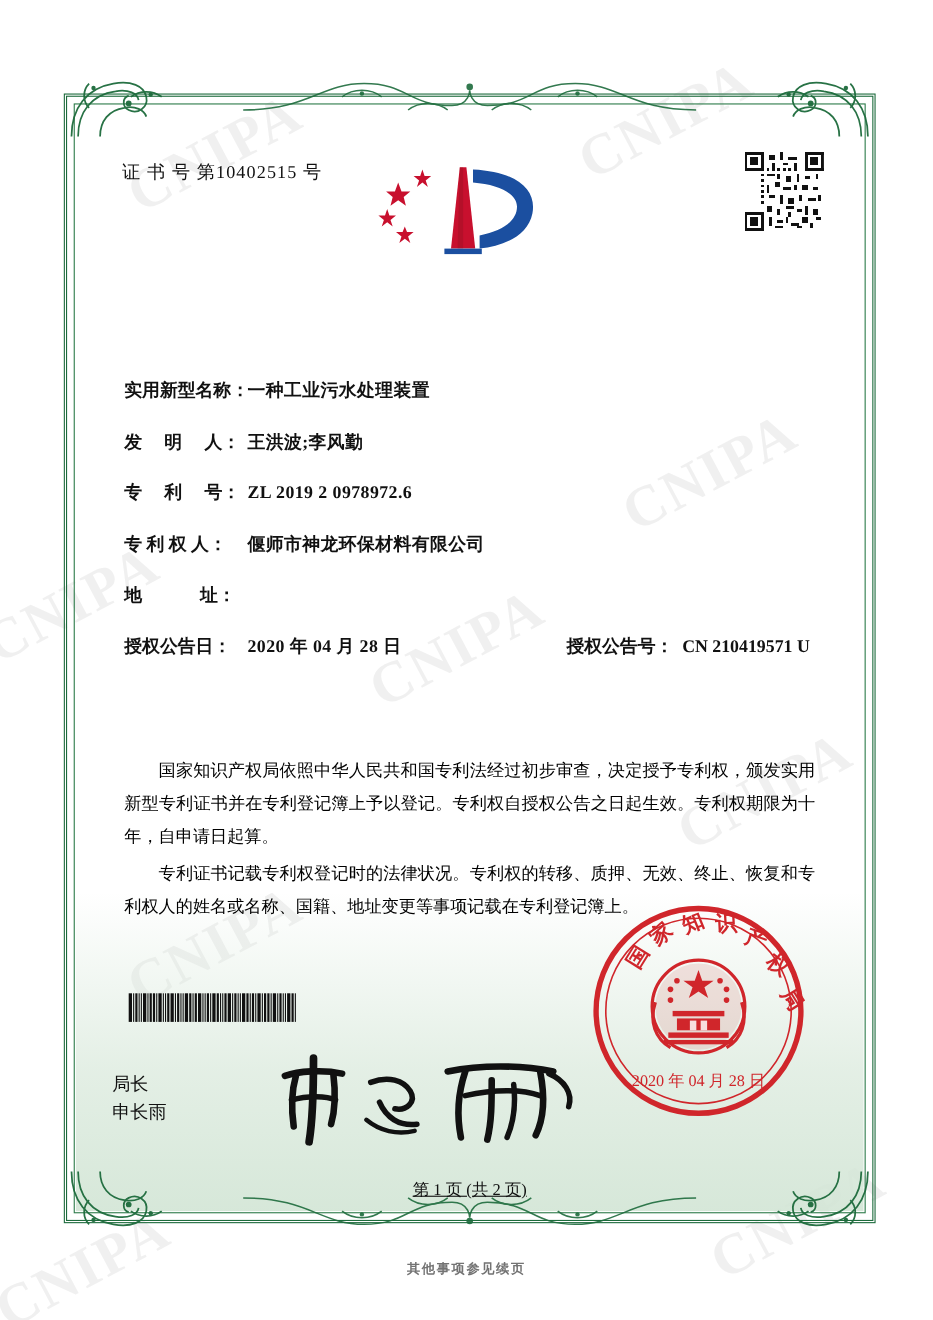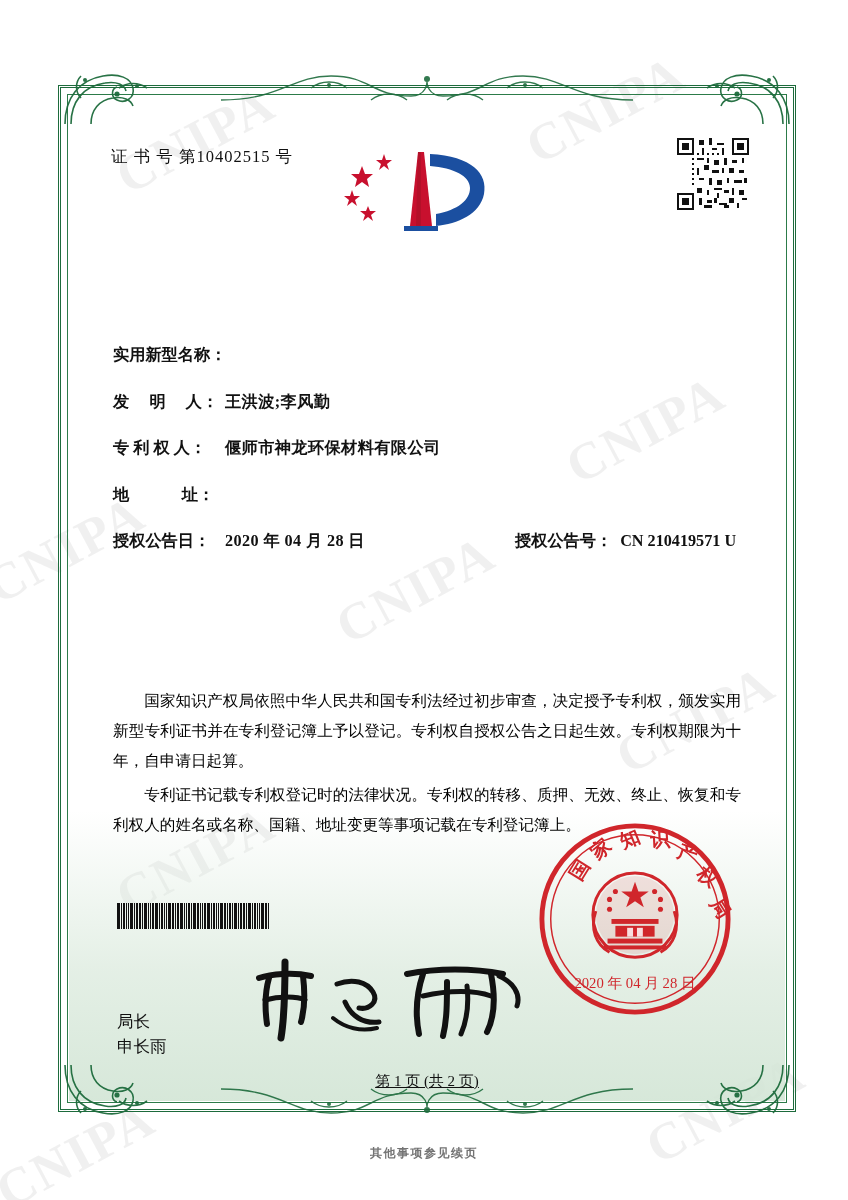--- a/index.html
+++ b/index.html
@@ -191,26 +191,25 @@
   .barcode i {
     display: block;
     background: #111;
     height: 100%;
     margin-right: 1px;
   }
 
   
   .sig-block {
     position: absolute;
-    left: 56px;
+    left: 41px;
     top: 885px;
     font-size: 16.5px;
     line-height: 25px;
     color: #111;
-    margin-top: 36px;
   }
   .sig-hand {
     position: absolute;
     left: 180px;
     top: 870px;
     width: 290px;
     height: 86px;
   }
   .sig-hand svg { display: block; width: 100%; height: 100%; }
 
@@ -474,27 +473,32 @@
           <path d="M86 8 L89 8 L89 82 L84 82 Z" fill="#8f1020" opacity=".35"></path>
           <rect x="72" y="82" width="34" height="5" fill="#1b4fa0"></rect>
         </svg>
       </div>
 
 
       <div class="fields">
 
         <div class="field-row">
           <span class="field-label">实用新型名称：</span>
+          <span class="field-value">一种工业污水处理装置</span>
         </div>
 
         <div class="field-row">
           <span class="field-label">发　 明　 人：</span>
           <span class="field-value">王洪波;李风勤</span>
         </div>
 
+        <div class="field-row">
+          <span class="field-label">专　 利　 号：</span>
+          <span class="field-value">ZL 2019 2 0978972.6</span>
+        </div>
 
 
         <div class="field-row">
           <span class="field-label">专 利 权 人：</span>
           <span class="field-value">偃师市神龙环保材料有限公司</span>
         </div>
 
         <div class="field-row">
           <span class="field-label">地　　　 址：</span>
         </div>

